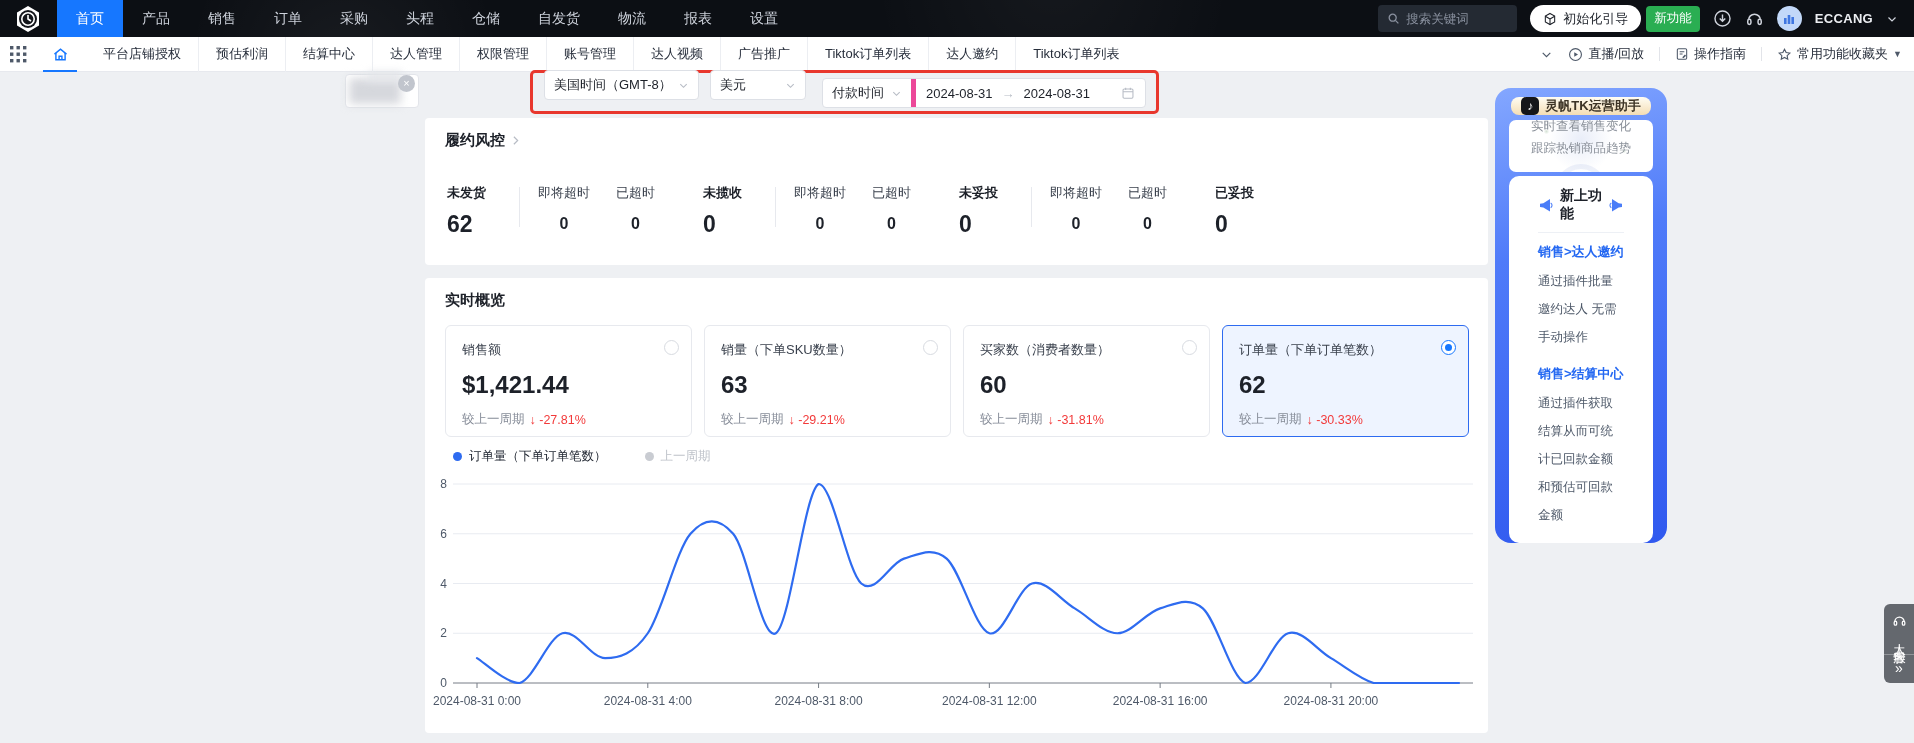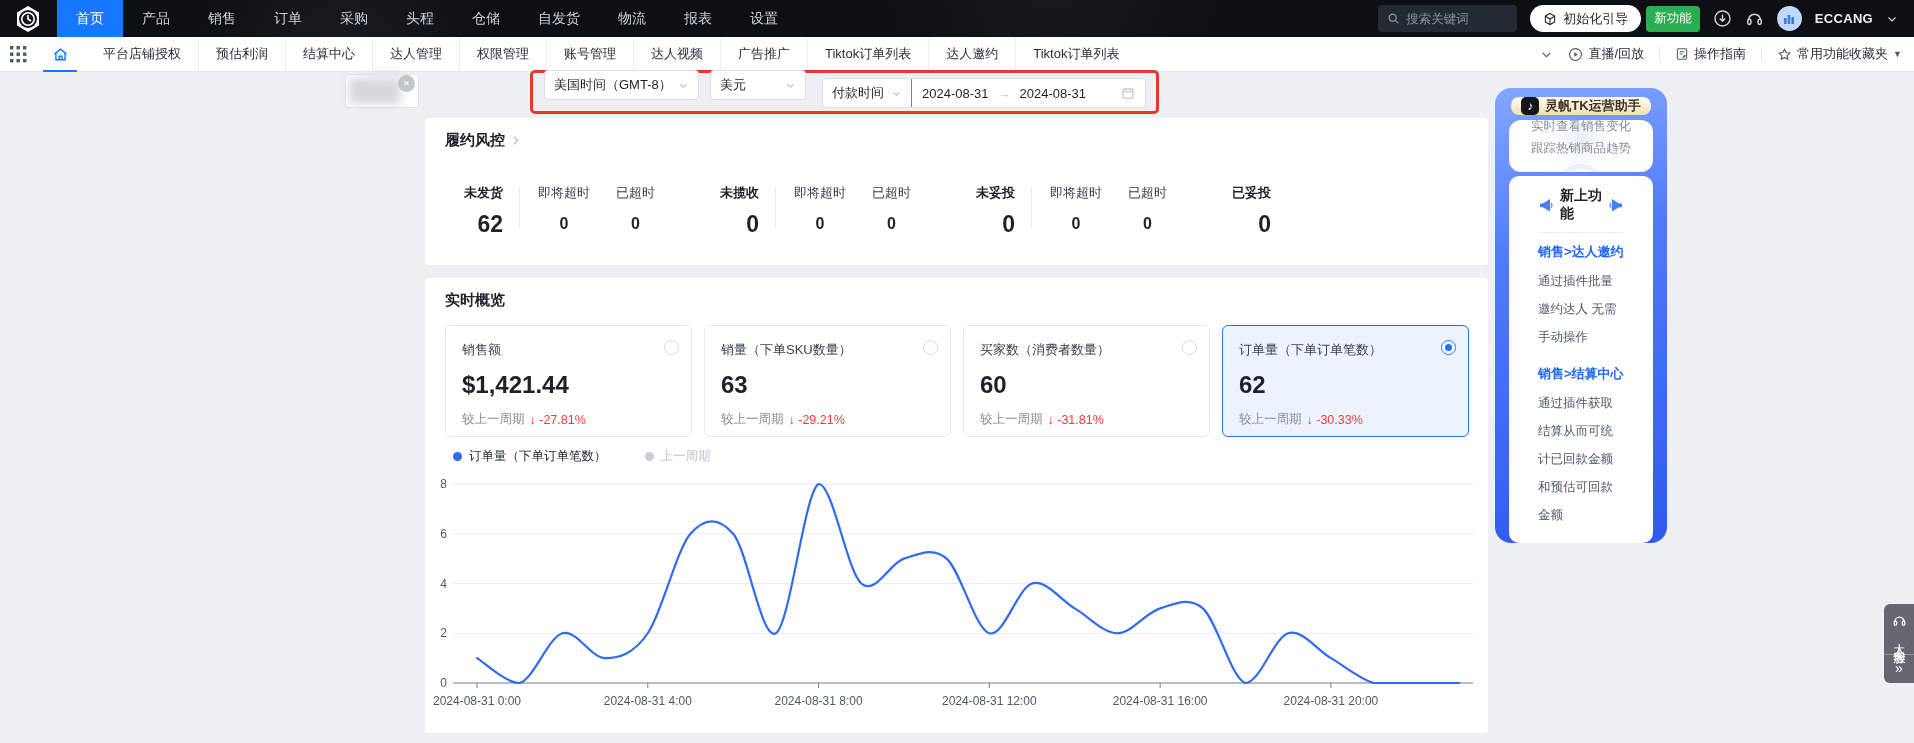--- a/index.html
+++ b/index.html
@@ -41,35 +41,35 @@
   
   .store-box { position:absolute; left:345px; top:74px; width:74px; height:34px; background:#fff; border:1px solid #e3e5ea; border-radius:4px; cursor:pointer; }
   .store-blur { position:absolute; left:349px; top:78px; width:52px; height:26px; background:#d6d8dd; filter:blur(5px); }
   .store-blur2 { position:absolute; left:368px; top:72px; width:34px; height:10px; background:#e4e6ea; filter:blur(4px); }
   .store-close { position:absolute; left:398px; top:75px; width:17px; height:17px; border-radius:50%; background:#c1c5cd; color:#fff; font-size:11px; line-height:17px; text-align:center; cursor:pointer; }
   .annotation { position:absolute; left:530px; top:70px; width:629px; height:44px; border:3px solid #e8372d; border-radius:5px; pointer-events:none; }
   .f-select { position:absolute; top:70px; height:30px; background:#fff; border:1px solid #dde0e6; border-radius:4px; display:flex; align-items:center; justify-content:space-between; padding:0 9px; font-size:13px; cursor:pointer; }
   .f-tz { left:544px; width:155px; }
   .f-cur { left:710px; width:96px; }
   .f-dates { position:absolute; left:822px; top:78px; width:324px; height:30px; background:#fff; border:1px solid #dde0e6; border-radius:4px; display:flex; align-items:center; font-size:13px; cursor:pointer; }
-  .f-dtype { display:flex; align-items:center; gap:7px; padding:0 9px; height:100%; border-right:1px solid #ec4899; }
+  .f-dtype { display:flex; align-items:center; gap:7px; padding:0 9px; height:100%; border-right:5px solid #ec4899; }
   .f-drange { display:flex; align-items:center; gap:9px; padding:0 10px; flex:1; }
   .f-arrow { color:#b7bcc5; font-size:13px; }
 
   
   .panel { position:absolute; background:#fff; border-radius:4px; }
   .panel1 { left:425px; top:118px; width:1063px; height:147px; }
   .panel2 { left:425px; top:278px; width:1063px; height:455px; }
   .panel-title { position:absolute; left:20px; top:13px; font-size:15px; font-weight:bold; display:flex; align-items:center; gap:4px; }
 
   
   .ff-row { position:absolute; left:22px; top:66px; display:flex; }
   .ff-group { display:flex; width:256px; }
   .ff-group.last { width:auto; }
-  .ff-main { text-align:right; min-width:56px; cursor:pointer; }
+  .ff-main { text-align:left; min-width:56px; cursor:pointer; }
   .ff-label { font-size:13px; font-weight:bold; color:#1d2129; }
   .ff-value { font-size:23px; font-weight:bold; margin-top:9px; }
   .ff-div { width:1px; height:40px; background:#e7e9ee; margin:3px 18px 0 16px; }
   .ff-subs { display:flex; gap:26px; }
   .ff-sub { text-align:center; cursor:pointer; }
   .ff-sub .s-label { font-size:13px; color:#3a414d; }
   .ff-sub .s-value { font-size:16px; font-weight:bold; margin-top:13px; }
 
   
   .cards { position:absolute; left:20px; top:47px; display:grid; grid-template-columns:repeat(4,247px); gap:12px; }
@@ -89,21 +89,21 @@
   .legend-item.off { color:#bfc3ca; }
   .legend-dot { width:9px; height:9px; border-radius:50%; }
   #chart-svg { position:absolute; left:0; top:190px; }
 
   
   .promo { position:absolute; left:1495px; top:88px; width:172px; height:455px; border-radius:16px;
     background:linear-gradient(165deg,#84a7ff 0%,#4f7bf9 35%,#3059ef 100%); display:flex; flex-direction:column; align-items:center; }
   .promo-tab { margin-top:9px; height:30px; display:flex; align-items:center; gap:6px; padding:0 10px; border-radius:8px;
     background:linear-gradient(180deg,#fffdf4,#f4ddb4); font-size:13px; font-weight:bold; color:#3d3426; cursor:pointer; }
   .tk-ico { width:18px; height:18px; border-radius:5px; background:#15161a; color:#fff; font-size:12px; display:flex; align-items:center; justify-content:center; }
-  .promo-card1 { width:144px; height:181px; margin-top:5px; background:#fff; border-radius:12px; position:relative; display:flex; flex-direction:column; justify-content:flex-end; overflow:hidden; }
+  .promo-card1 { width:144px; height:181px; margin-top:5px; background:#fff; border-radius:7px; position:relative; display:flex; flex-direction:column; justify-content:flex-end; overflow:hidden; }
   .pc1-art { position:absolute; inset:0;
     background:radial-gradient(circle 46px at 50% 38%, rgba(74,110,200,.12), transparent 70%),
                radial-gradient(circle 4px at 26% 22%, rgba(90,140,90,.25), transparent 70%),
                radial-gradient(circle 3px at 74% 18%, rgba(120,120,190,.25), transparent 70%),
                radial-gradient(circle 3px at 80% 60%, rgba(120,170,120,.25), transparent 70%),
                radial-gradient(circle 4px at 20% 58%, rgba(160,160,200,.25), transparent 70%); }
   .pc1-ring { position:absolute; left:46px; top:44px; width:52px; height:52px; border-radius:50%; border:5px solid rgba(90,120,200,.10); }
   .pc1-text { position:relative; text-align:center; font-size:12.5px; color:#8a9099; line-height:22px; margin-bottom:13px; }
   .promo-card2 { width:144px; margin-top:4px; background:#fff; border-radius:10px; padding:11px 29px 14px; }
   .pc2-head { display:flex; align-items:center; justify-content:center; gap:6px; font-size:14px; font-weight:bold; color:#1d2129; }

